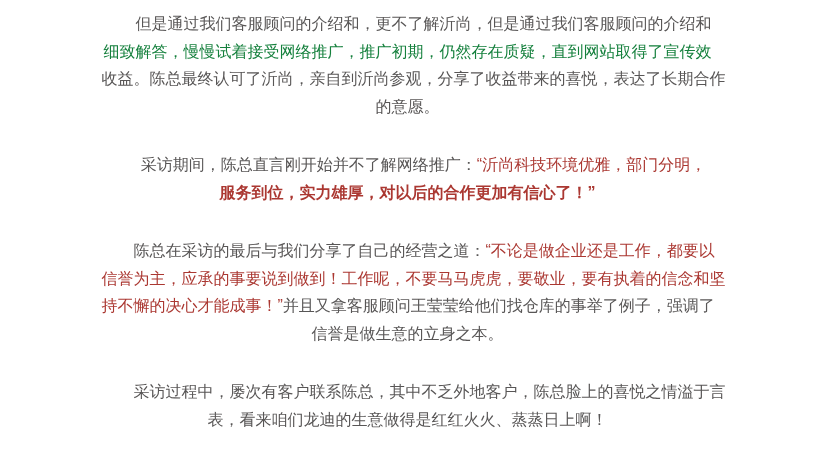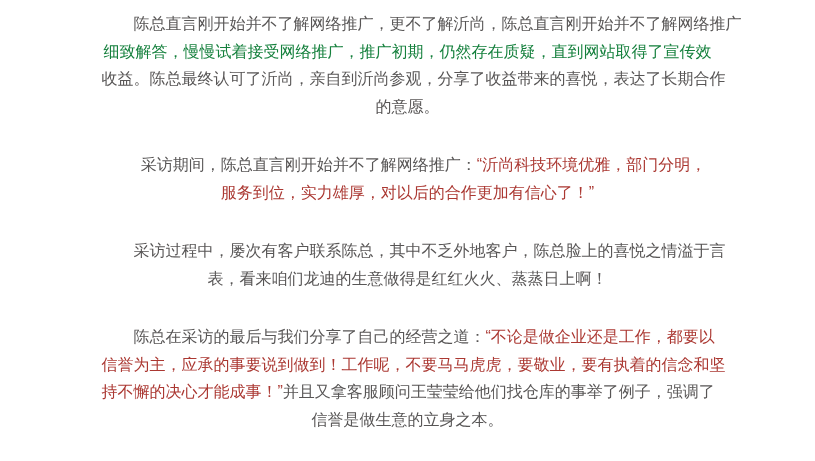--- a/index.html
+++ b/index.html
@@ -35,33 +35,33 @@
   .seg {
     white-space: pre;
   }
 </style>
 </head>
 <body>
 
 <main class="article">
   <div id="article">
       <p class="para">
-        <span class="line"><span class="seg" style="color: rgb(88, 86, 86);">　　陈总直言刚开始并不了解网络推广，更不了解沂尚，陈总直言刚开始并不了解网络推广</span></span>
+        <span class="line"><span class="seg" style="color: rgb(88, 86, 86);">　　但是通过我们客服顾问的介绍和，更不了解沂尚，但是通过我们客服顾问的介绍和</span></span>
         <span class="line"><span class="seg" style="color: #15803d;">细致解答，慢慢试着接受网络推广，推广初期，仍然存在质疑，直到网站取得了宣传效</span></span>
         <span class="line"><span class="seg" style="color: rgb(88, 86, 86);">收益。陈总最终认可了沂尚，亲自到沂尚参观，分享了收益带来的喜悦，表达了长期合作</span></span>
         <span class="line"><span class="seg" style="color: rgb(88, 86, 86); margin-top: 40px;">的意愿。</span></span>
       </p>
       <p class="para">
         <span class="line"><span class="seg" style="color: rgb(88, 86, 86);">　　采访期间，陈总直言刚开始并不了解网络推广：</span><span class="seg" style="color: rgb(171, 56, 50); text-align: right;">“沂尚科技环境优雅，部门分明，</span></span>
-        <span class="line"><span class="seg" style="color: rgb(171, 56, 50);">服务到位，实力雄厚，对以后的合作更加有信心了！”</span></span>
-      </p>
-      <p class="para">
-        <span class="line"><span class="seg" style="color: rgb(88, 86, 86);">　　采访过程中，屡次有客户联系陈总，其中不乏外地客户，陈总脸上的喜悦之情溢于言</span></span>
-        <span class="line"><span class="seg" style="color: rgb(88, 86, 86);">表，看来咱们龙迪的生意做得是红红火火、蒸蒸日上啊！</span></span>
+        <span class="line"><span class="seg" style="color: rgb(171, 56, 50); font-weight: bold;">服务到位，实力雄厚，对以后的合作更加有信心了！”</span></span>
       </p>
       <p class="para">
         <span class="line"><span class="seg" style="color: rgb(88, 86, 86);">　　陈总在采访的最后与我们分享了自己的经营之道：</span><span class="seg" style="color: rgb(171, 56, 50);">“不论是做企业还是工作，都要以</span></span>
         <span class="line"><span class="seg" style="color: rgb(171, 56, 50);">信誉为主，应承的事要说到做到！工作呢，不要马马虎虎，要敬业，要有执着的信念和坚</span></span>
         <span class="line"><span class="seg" style="color: rgb(171, 56, 50);">持不懈的决心才能成事！”</span><span class="seg" style="color: rgb(88, 86, 86);">并且又拿客服顾问王莹莹给他们找仓库的事举了例子，强调了</span></span>
         <span class="line"><span class="seg" style="color: rgb(88, 86, 86);">信誉是做生意的立身之本。</span></span>
       </p>
+      <p class="para">
+        <span class="line"><span class="seg" style="color: rgb(88, 86, 86);">　　采访过程中，屡次有客户联系陈总，其中不乏外地客户，陈总脸上的喜悦之情溢于言</span></span>
+        <span class="line"><span class="seg" style="color: rgb(88, 86, 86);">表，看来咱们龙迪的生意做得是红红火火、蒸蒸日上啊！</span></span>
+      </p>
     </div>
 </main>
 
 </body></html>

